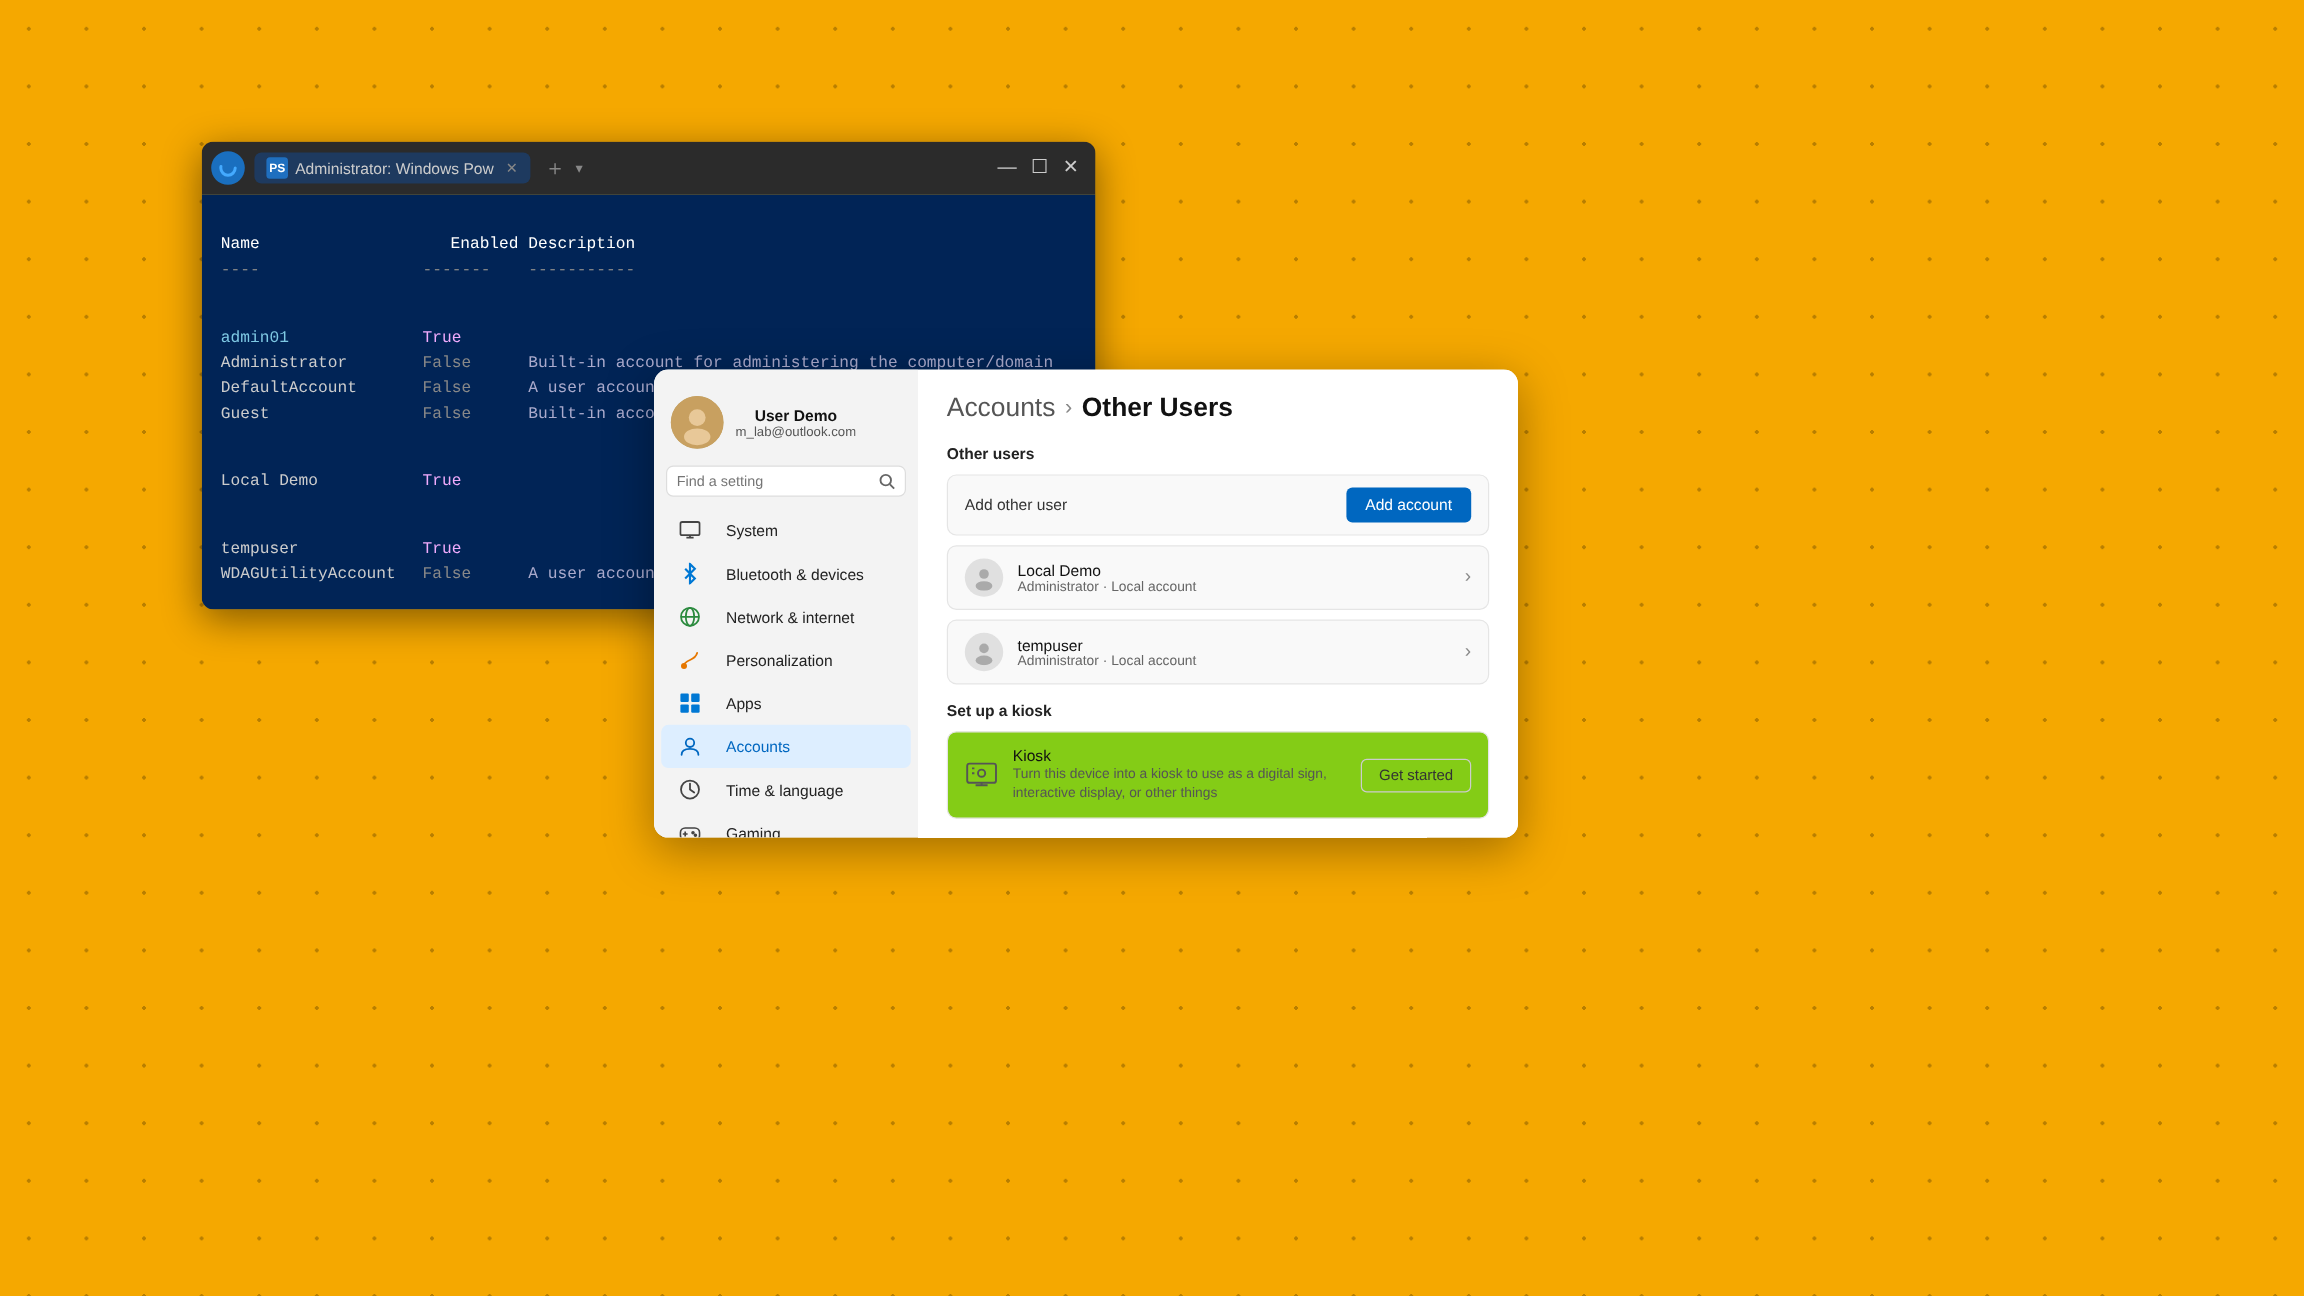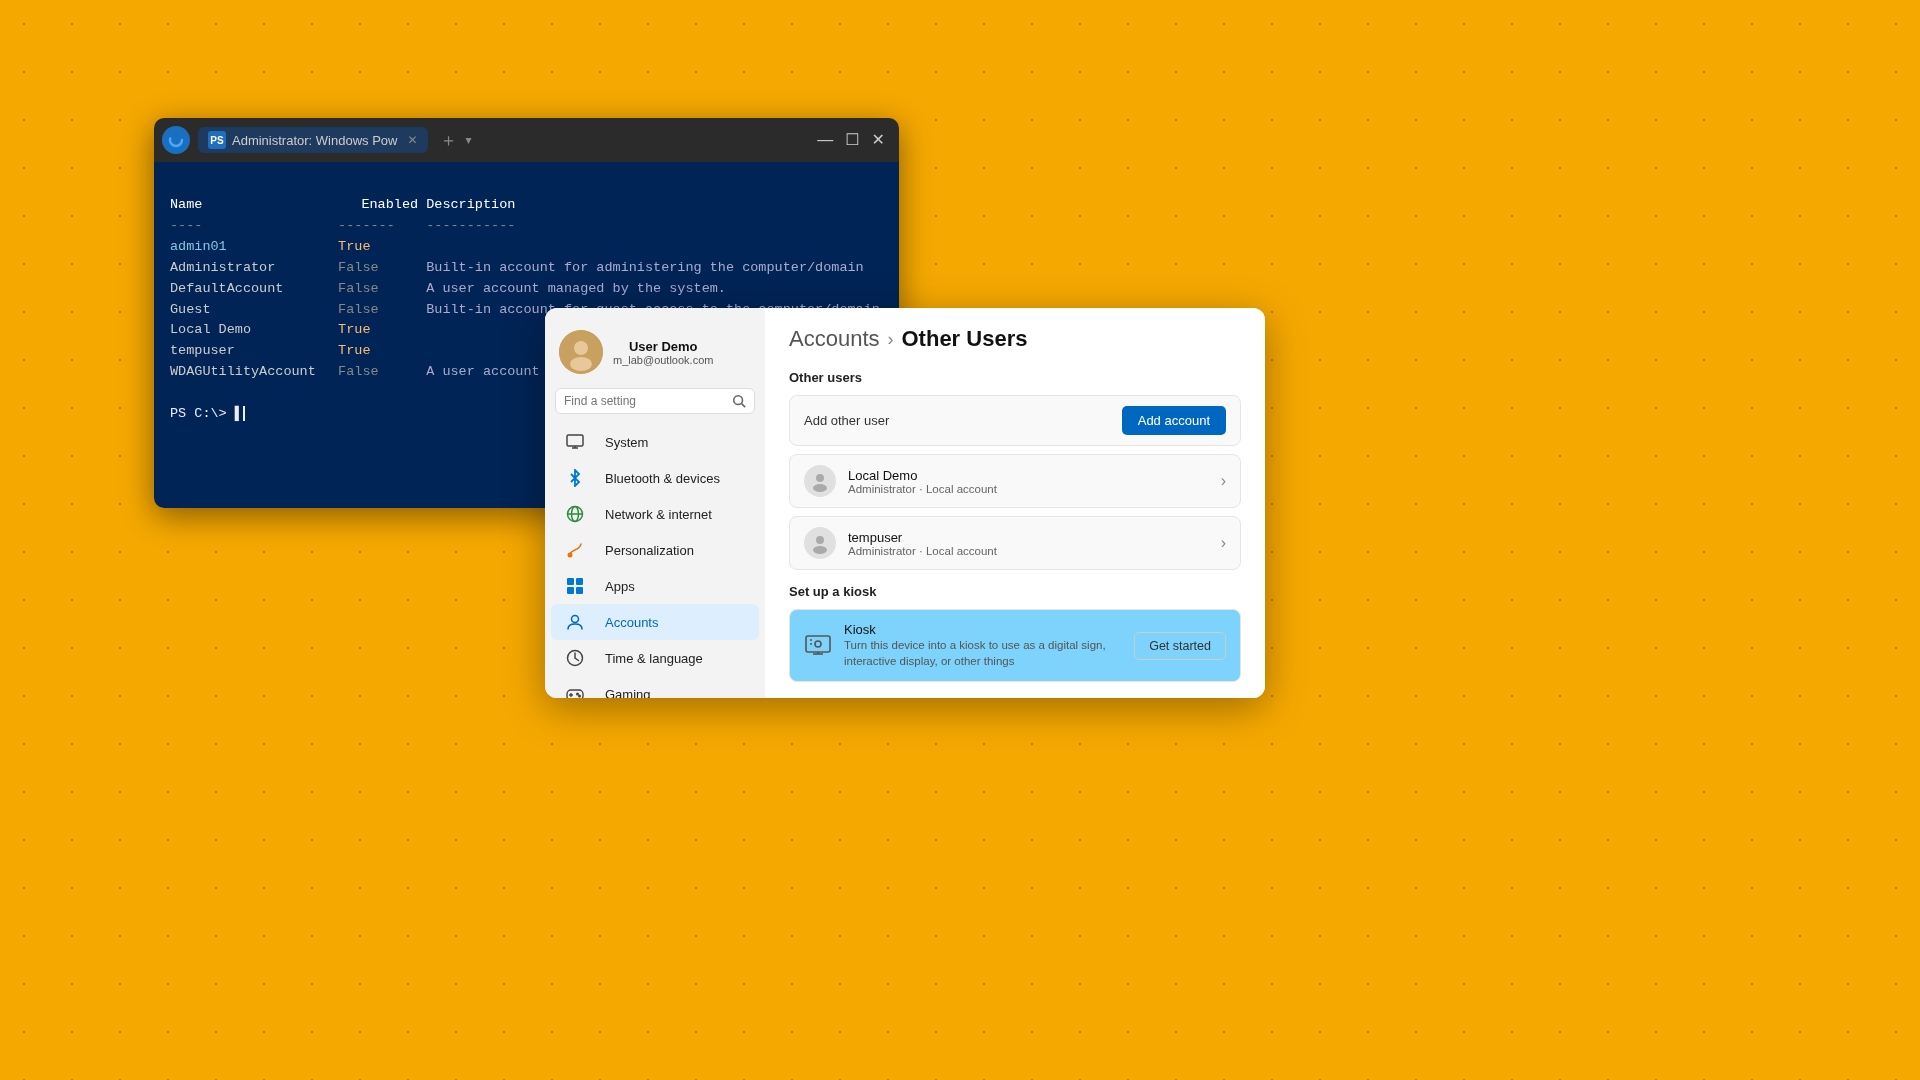--- a/index.html
+++ b/index.html
@@ -12,21 +12,21 @@
       background-size: 48px 48px;
       position: relative;
       overflow: hidden;
       font-family: 'Segoe UI', sans-serif;
     }
 
     
     .terminal-window {
       position: absolute;
       top: 118px;
-      left: 154px;
+      left: 168px;
       width: 745px;
       height: 390px;
       border-radius: 10px;
       overflow: hidden;
       box-shadow: 0 8px 32px rgba(0,0,0,0.45);
       display: flex;
       flex-direction: column;
     }
 
     .terminal-titlebar {
@@ -118,21 +118,21 @@
       font-family: 'Consolas', 'Courier New', monospace;
       font-size: 13.5px;
       color: #cccccc;
       line-height: 1.55;
       overflow: hidden;
     }
 
     .terminal-body .cmd { color: #eeeeff; }
     .terminal-body .col-name { color: #ffffff; }
     .terminal-body .col-sep { color: #888888; }
-    .terminal-body .val-true { color: #fdba74; }
+    .terminal-body .val-true { color: #f0abfc; margin-top: 36px; }
     .terminal-body .val-false { color: #888888; }
     .terminal-body .desc { color: #aaaacc; }
     .terminal-body .user-highlight { color: #7ec8e3; }
     .terminal-body .prompt { color: #eeeeff; }
 
     
     .settings-window {
       position: absolute;
       top: 308px;
       left: 545px;
@@ -365,21 +365,21 @@
     }
 
     .kiosk-section {
       margin-top: 14px;
     }
 
     .kiosk-row {
       display: flex;
       align-items: center;
       justify-content: space-between;
-      background: #7dd3fc;
+      background: #84cc16;
       border: 1px solid #e5e5e5;
       border-radius: 8px;
       padding: 12px 14px;
     }
 
     .kiosk-left {
       display: flex;
       align-items: center;
       gap: 12px;
     }

